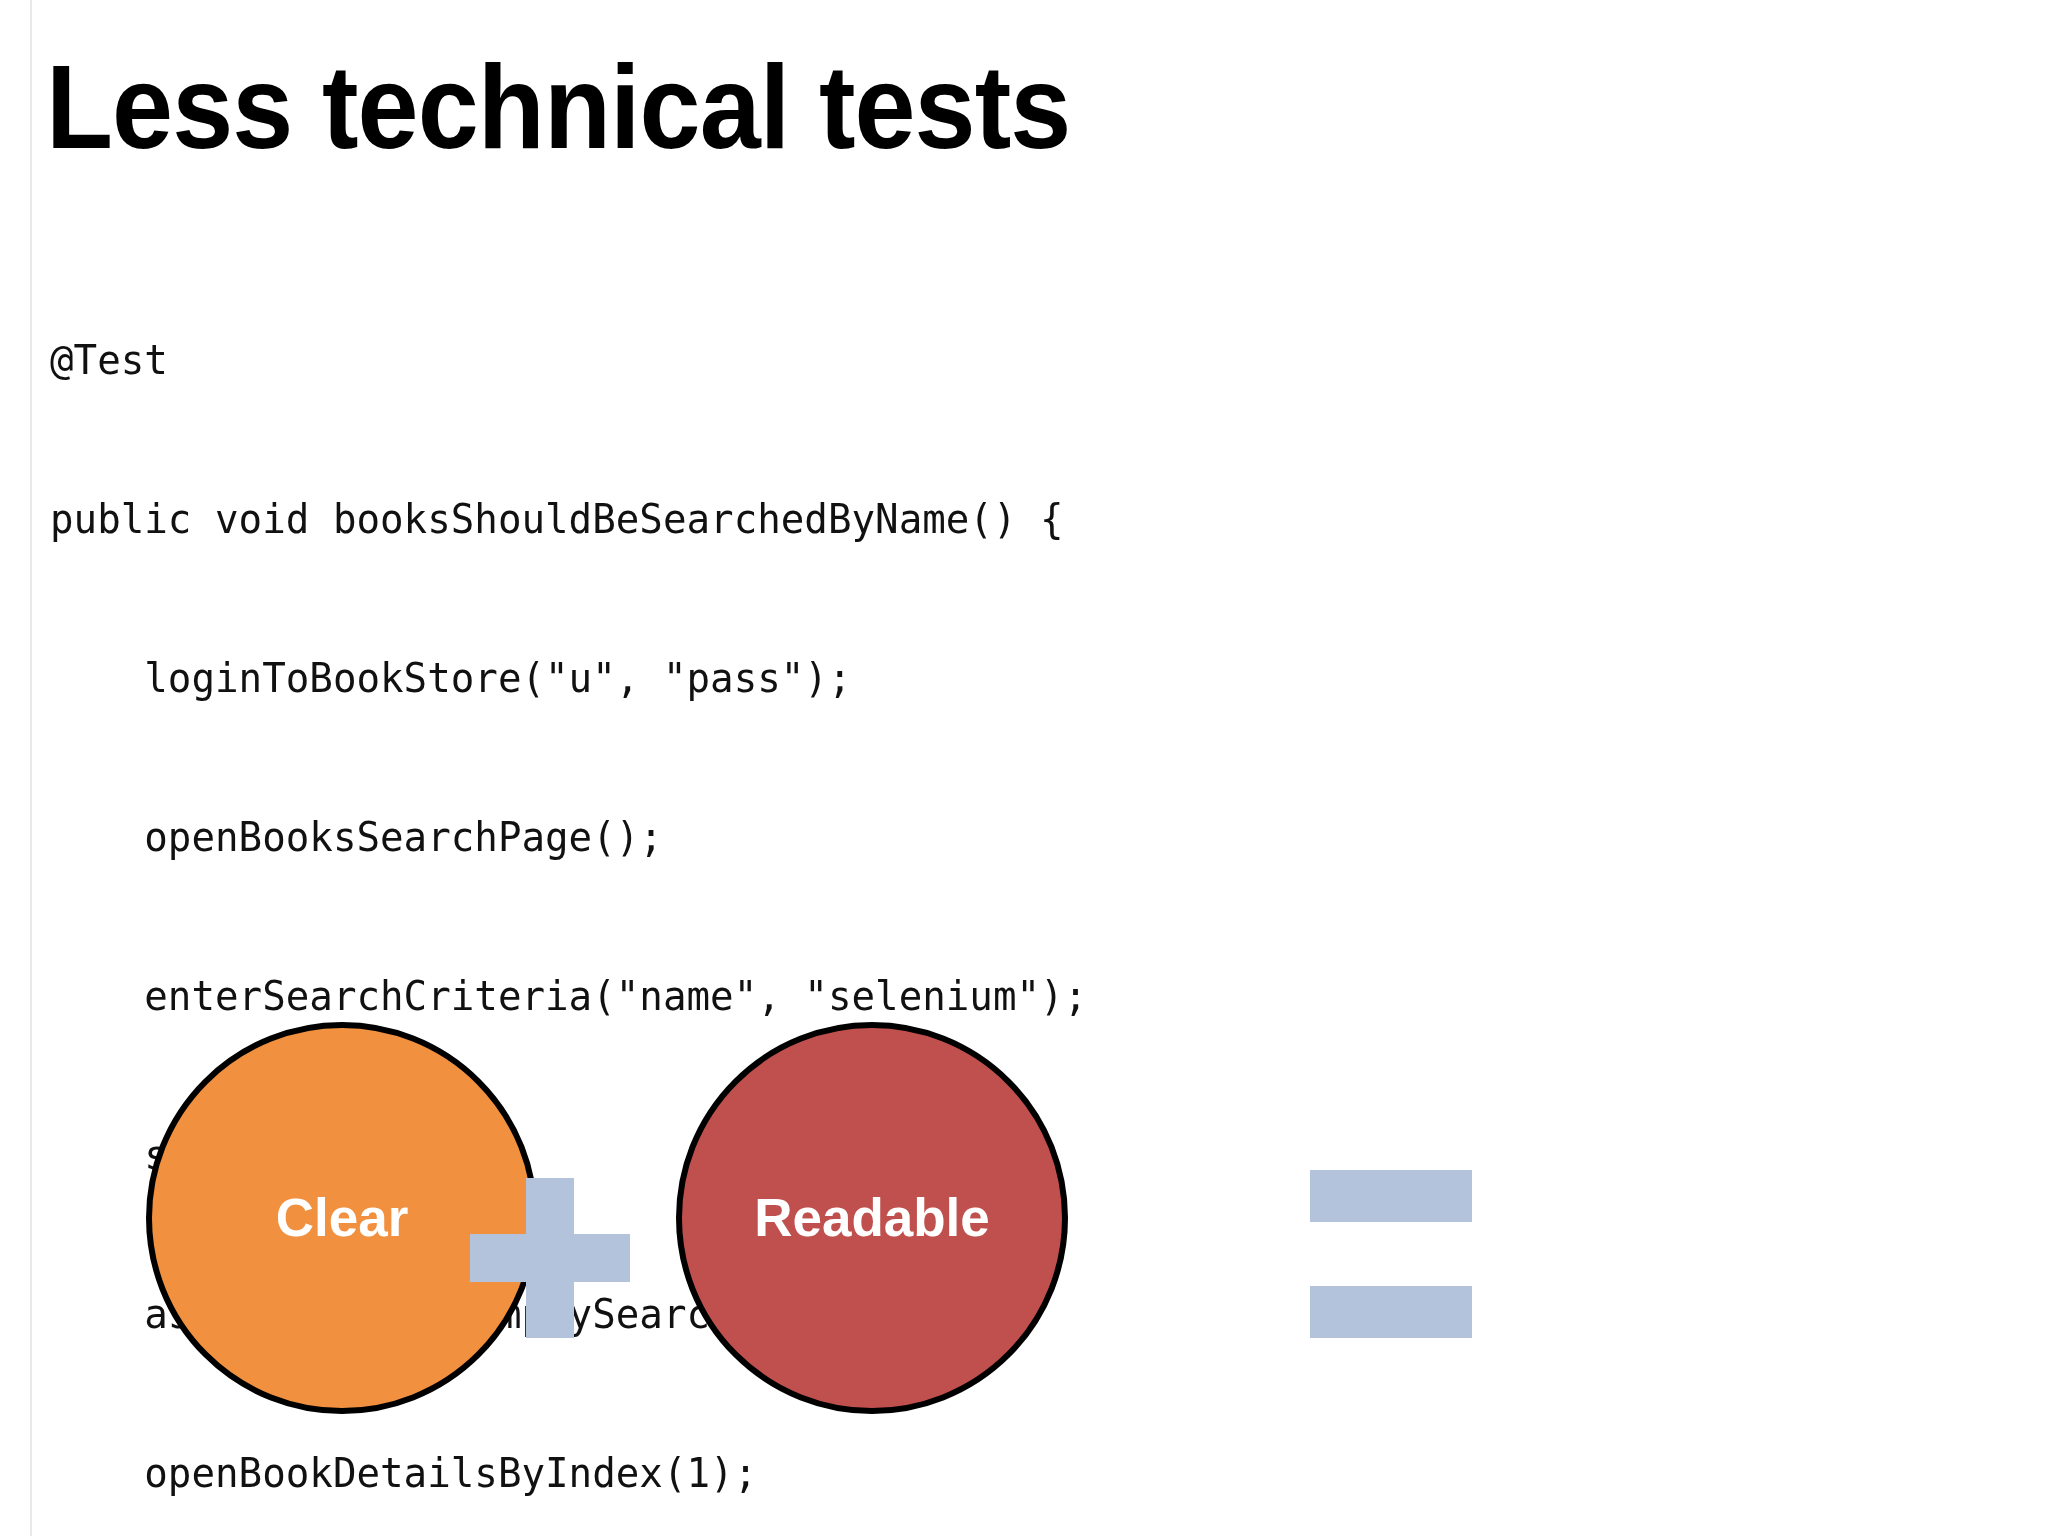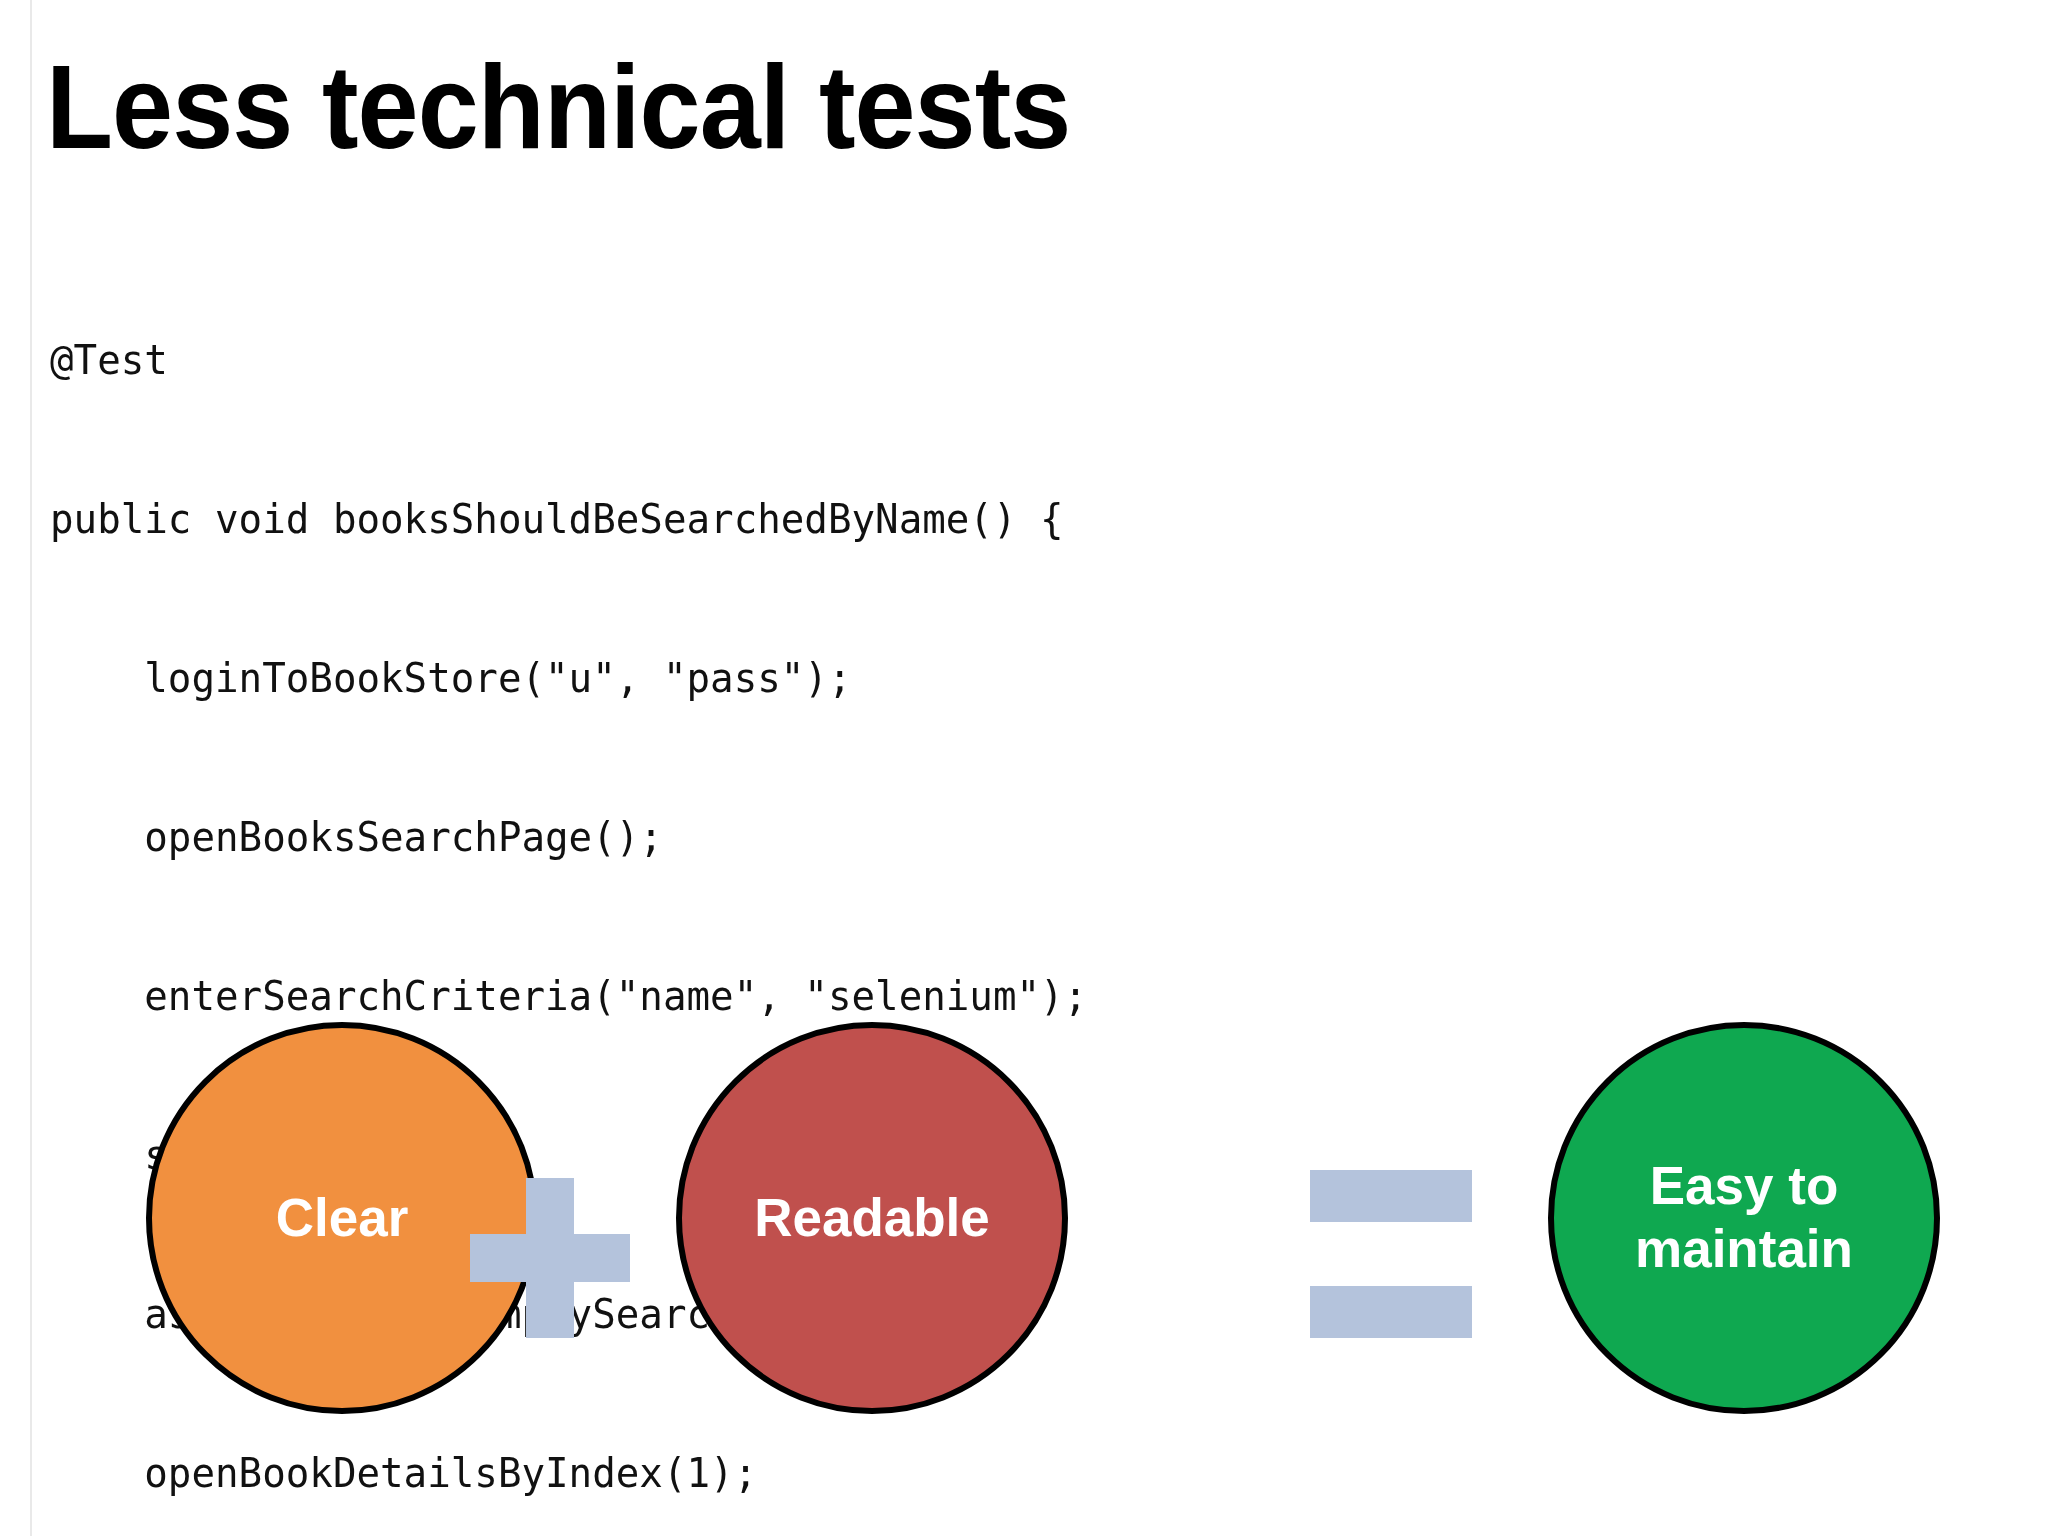--- a/index.html
+++ b/index.html
@@ -171,17 +171,14 @@
 
   <div class="bubble" id="bubble-readable" style="background: rgb(192, 80, 77); border-color: rgb(0, 0, 0); text-align: center;">
     <span class="bubble-label" style="color: rgb(255, 255, 255);">Readable</span>
   </div>
 
   <div class="op-equals">
     <div class="bar bar-top" style="background: rgb(180, 195, 220);"></div>
     <div class="bar bar-bottom" style="background: rgb(180, 195, 220);"></div>
   </div>
 
-  <div class="bubble" id="bubble-easy" style="background: rgb(15, 168, 80); border-color: rgb(0, 0, 0);">
-    <span class="bubble-label" style="color: rgb(255, 255, 255);">Easy to maintain</span>
-  </div>
 
 </div>
 
 </body></html>

